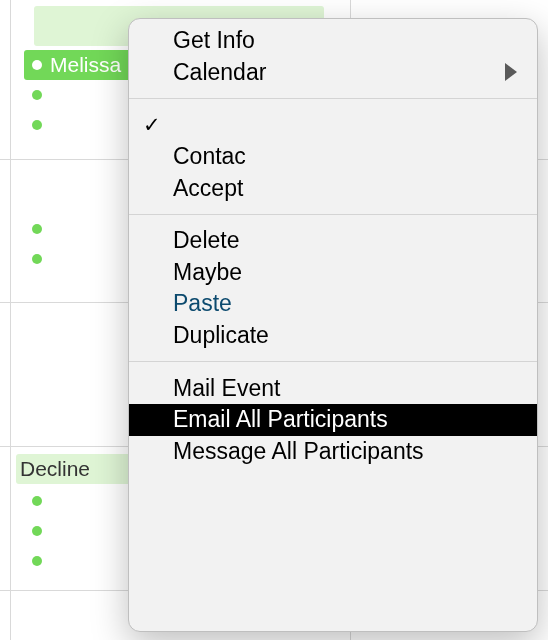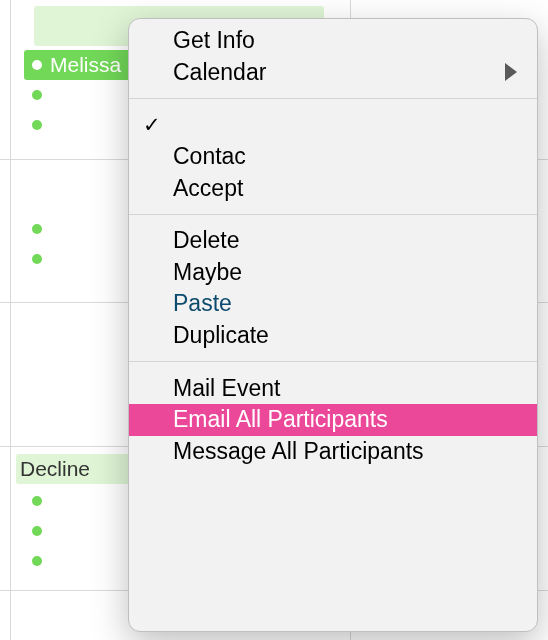--- a/index.html
+++ b/index.html
@@ -67,21 +67,21 @@
     position: relative;
     height: 31.6px;
     display: flex;
     align-items: center;
     padding: 0 22px 0 44px;
     white-space: nowrap;
   }
   .menu-item .label { line-height: 1; }
   .menu-item.disabled .label { color: #0c4a6e; }
   .menu-item.highlight {
-    background: #ec4899;
+    background: #000000;
     color: #fff;
   }
   .menu-item .check {
     position: absolute; left: 14px; top: 50%; transform: translateY(-52%);
     font-size: 21px;
   }
   .menu-item .submenu-arrow {
     position: absolute; right: 20px; top: 50%; transform: translateY(-50%);
     width: 0; height: 0;
     border-top: 9px solid transparent;

